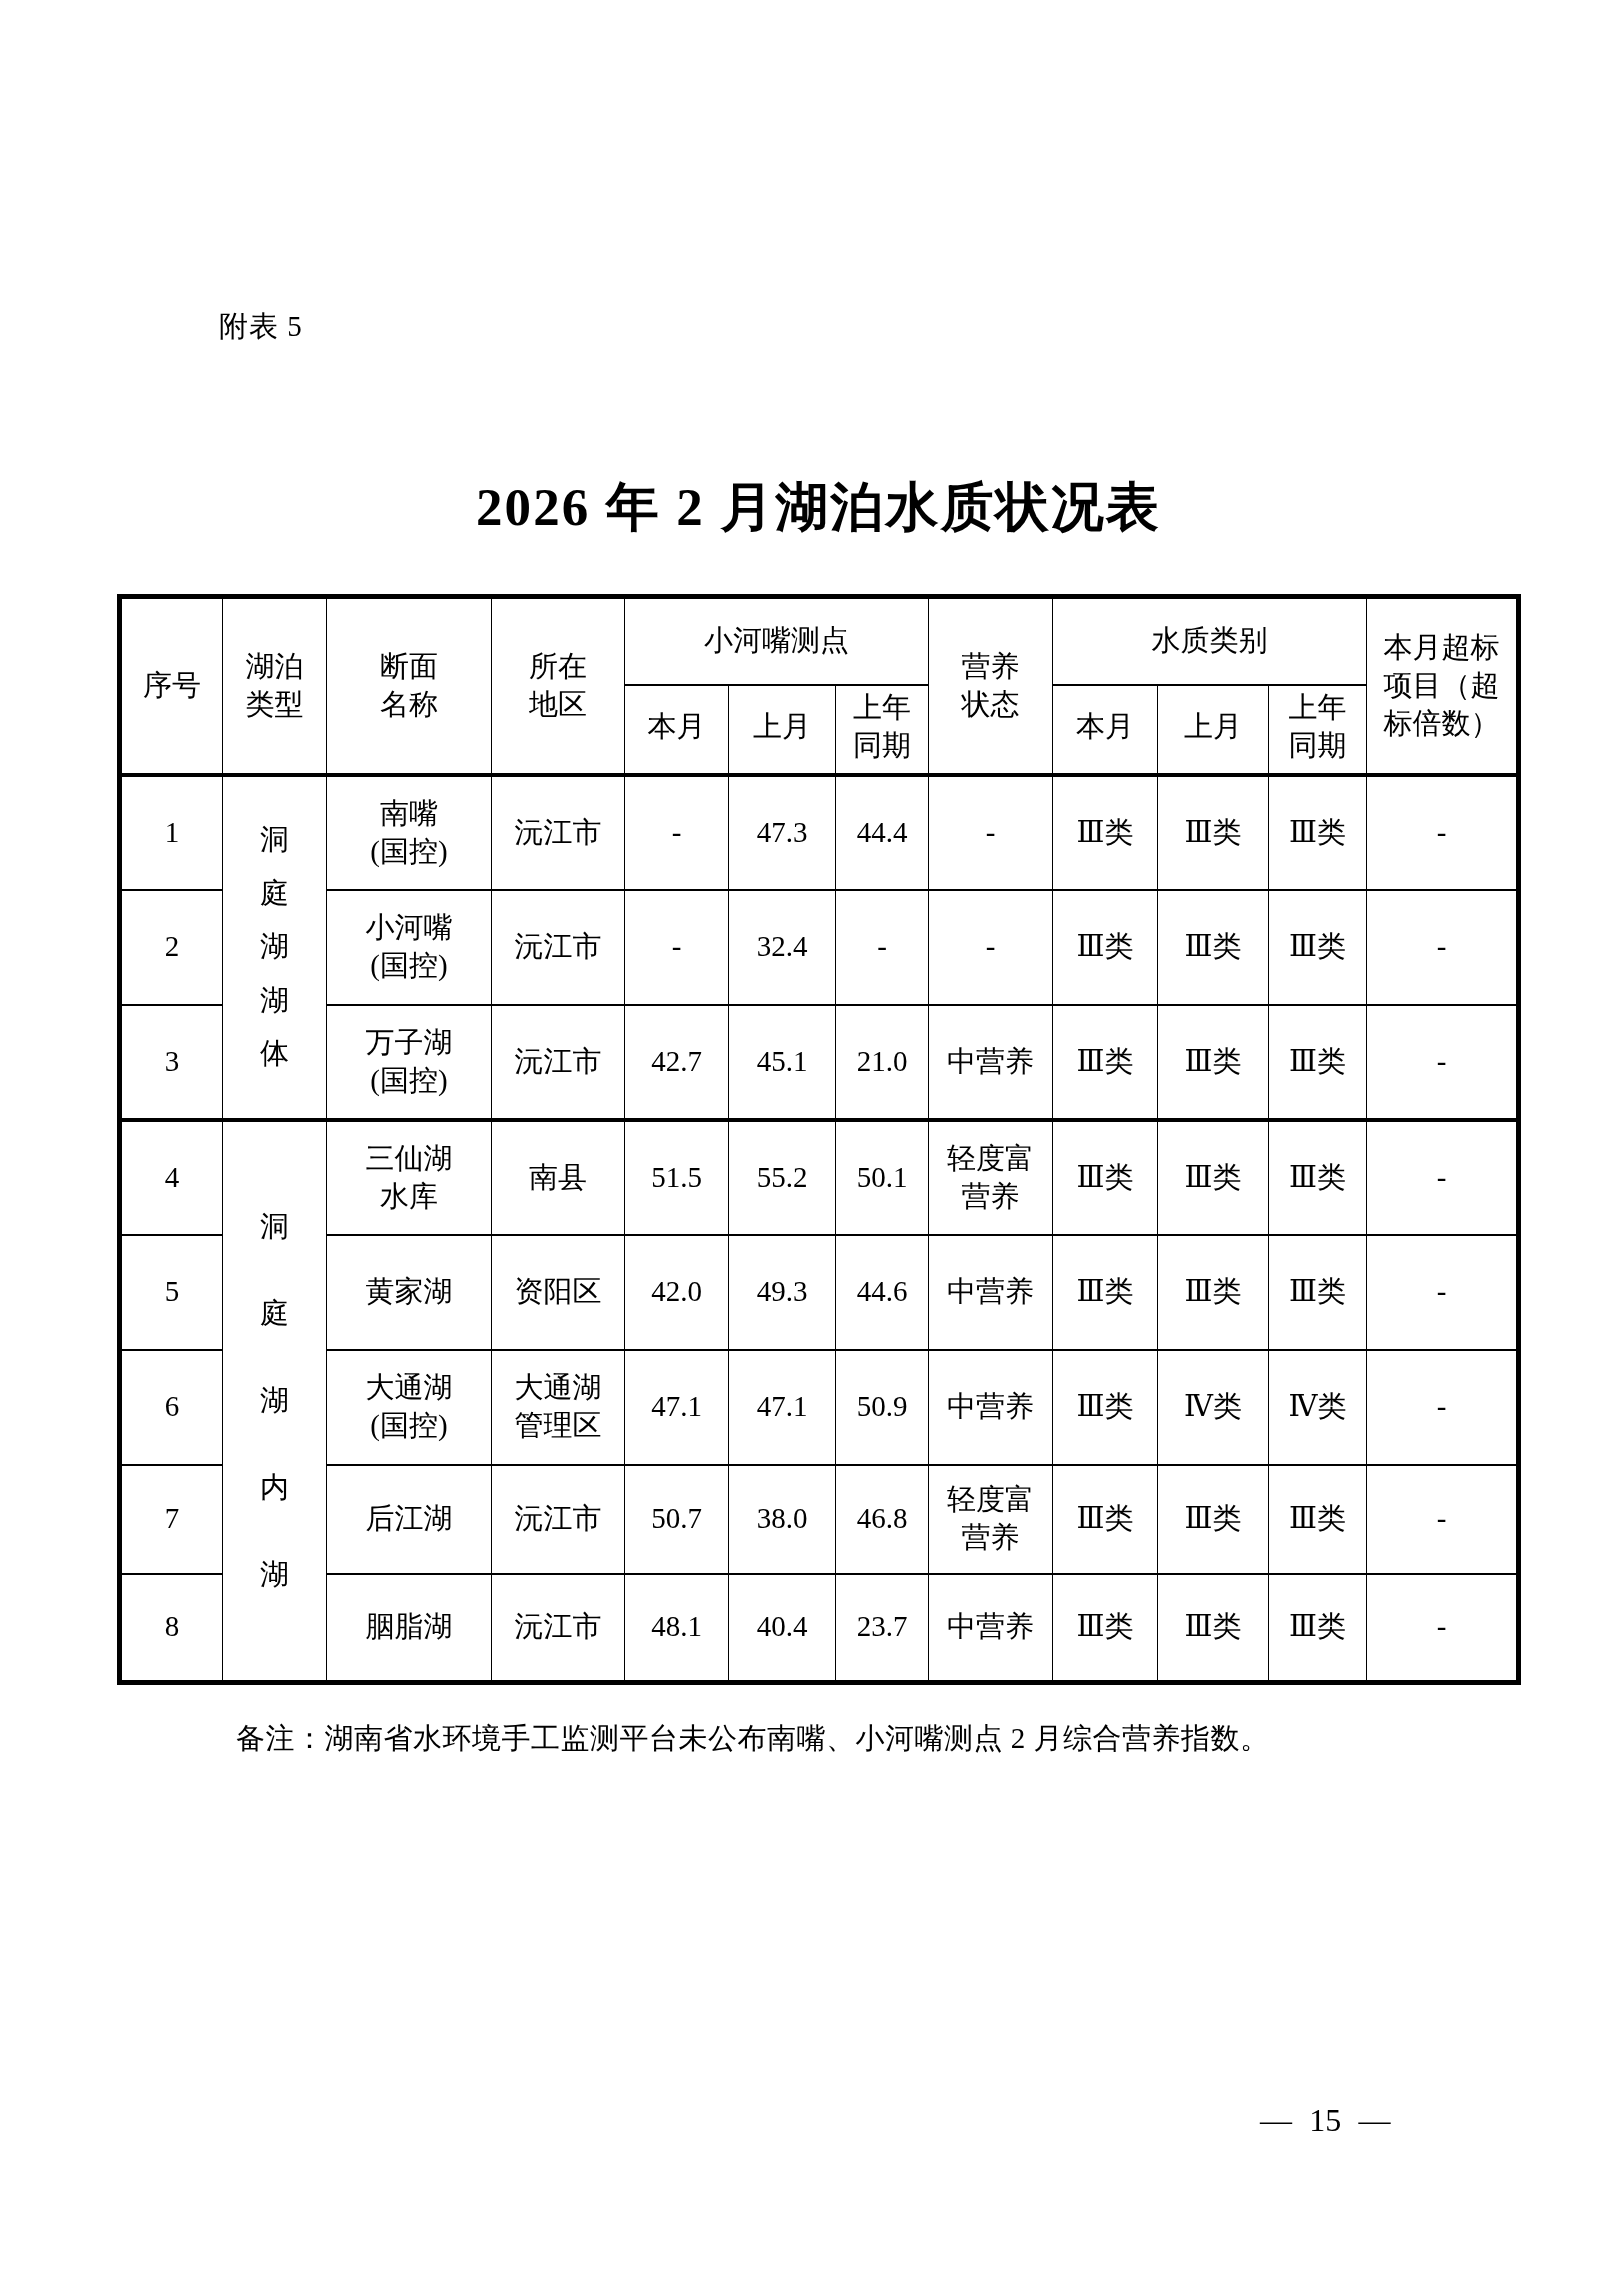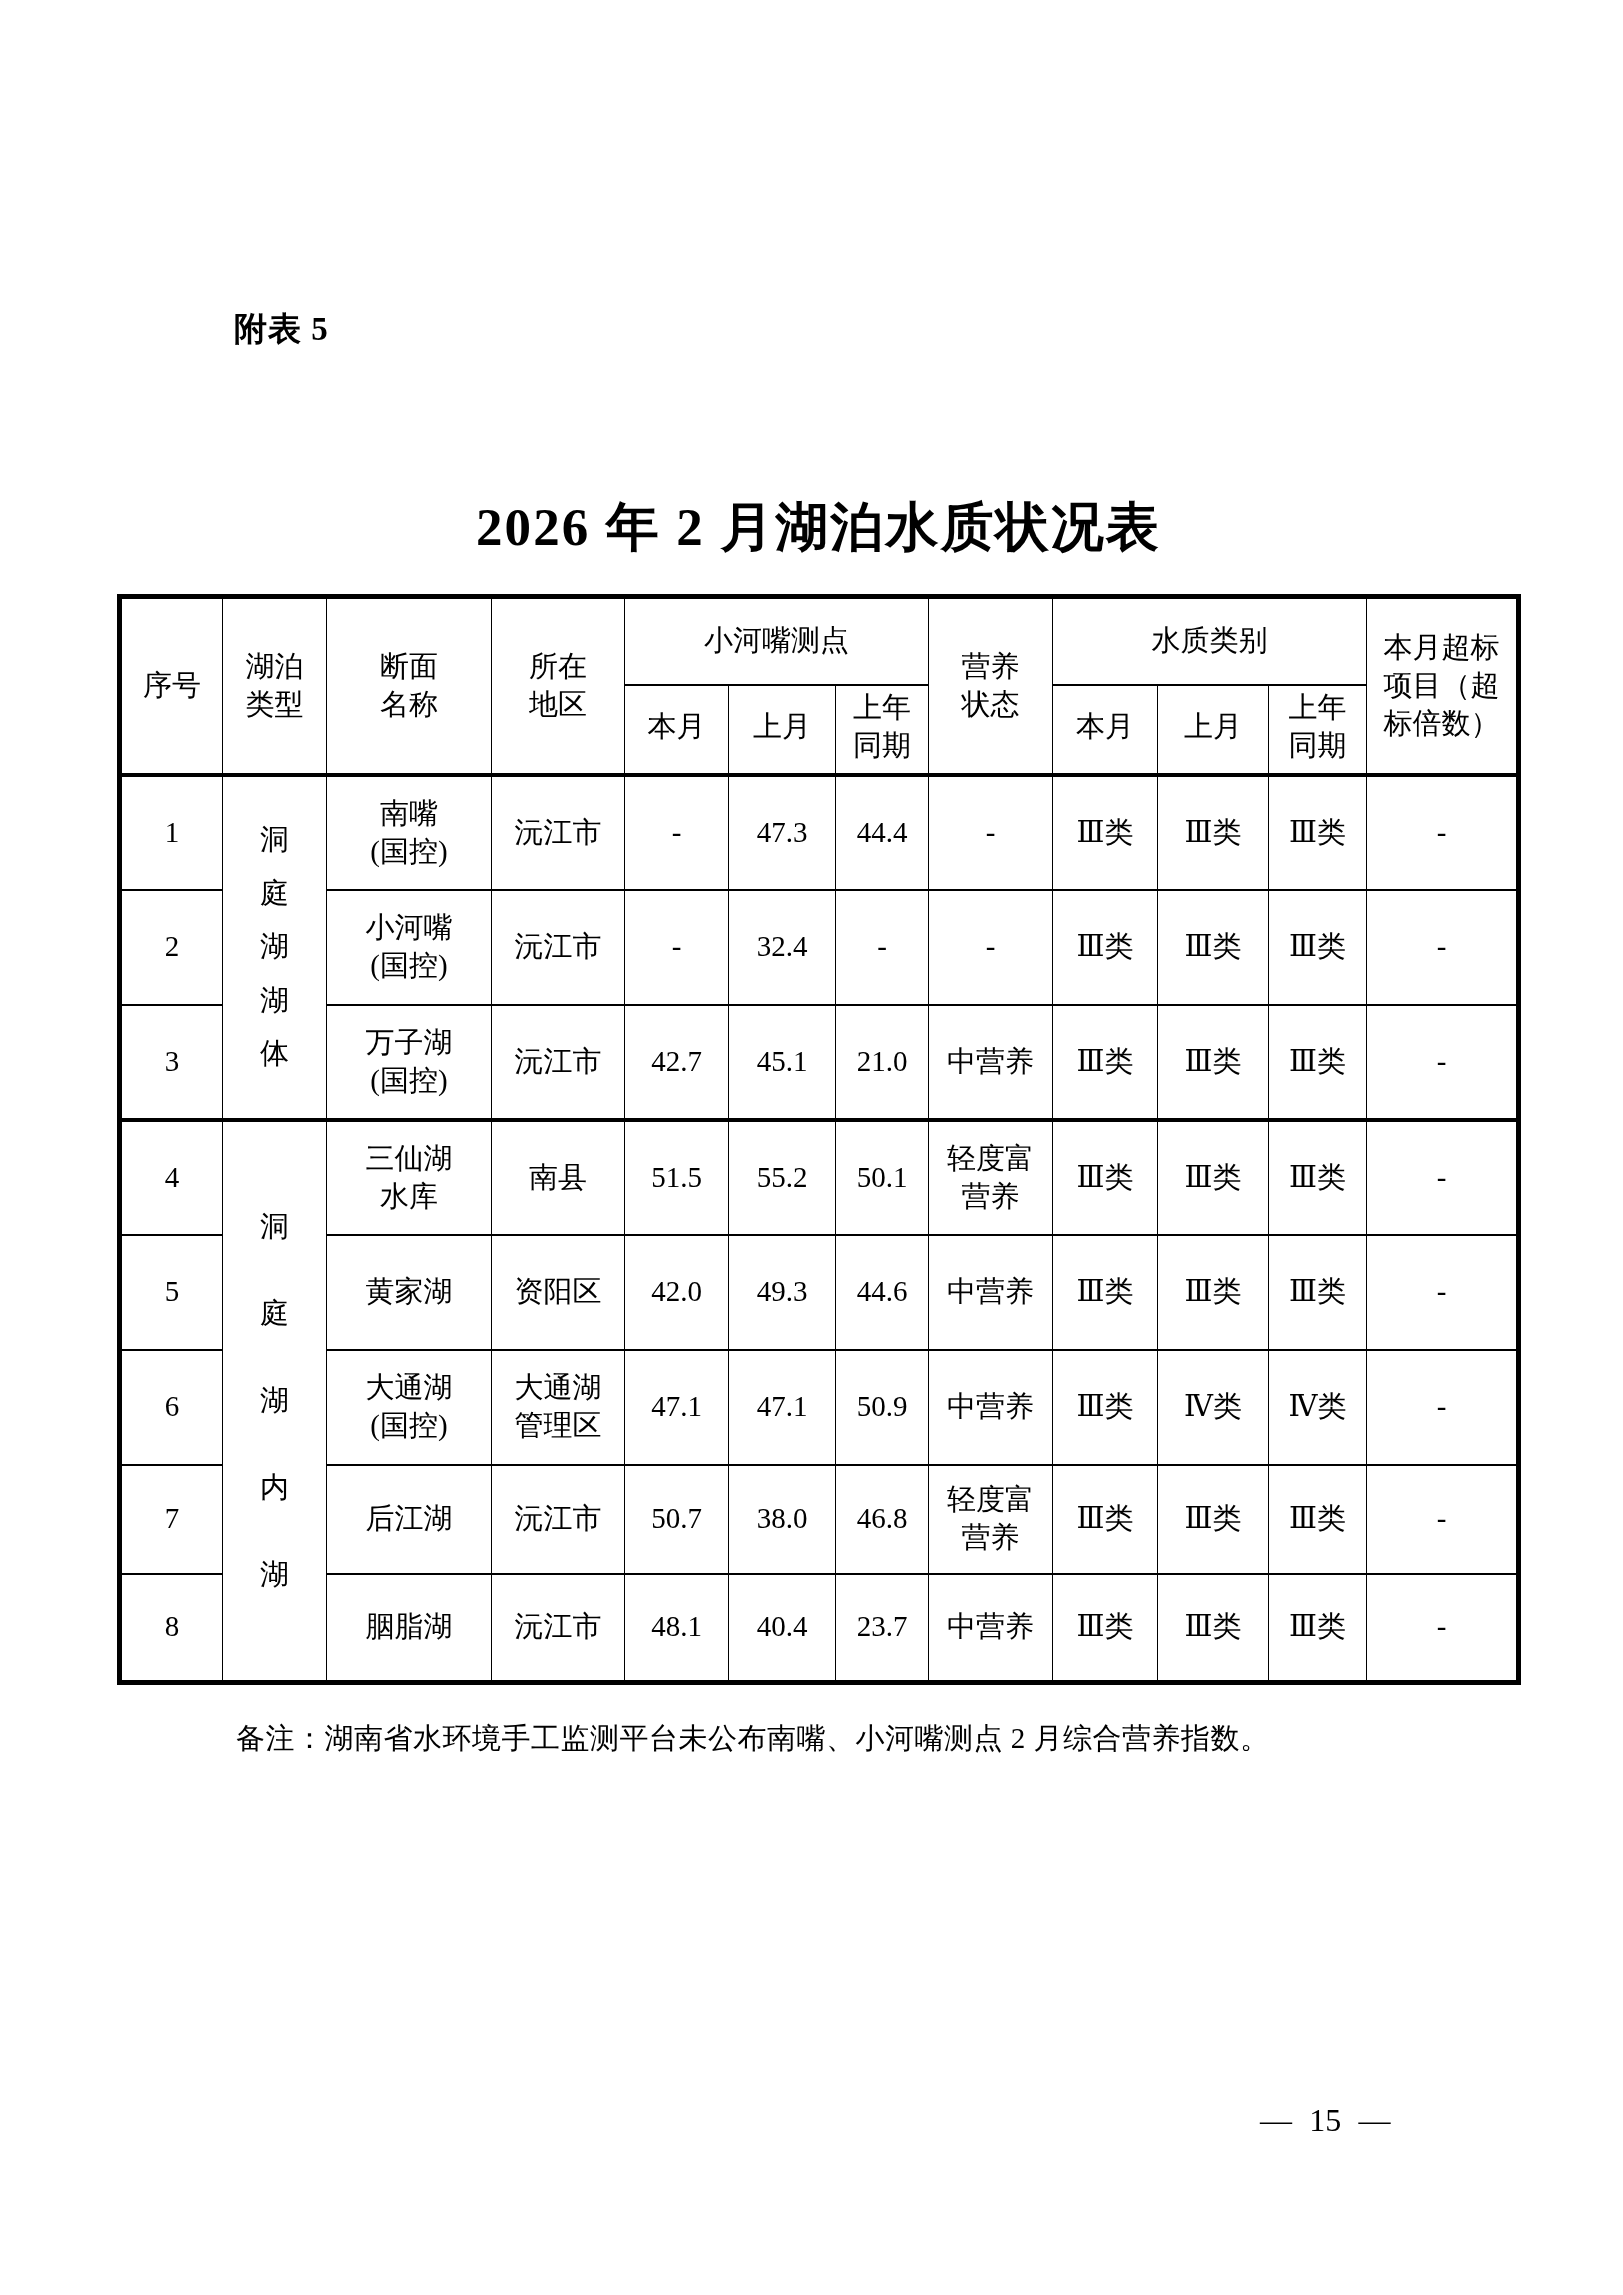--- a/index.html
+++ b/index.html
@@ -5,26 +5,26 @@
   html,body{margin:0;padding:0;background:#888;}
   #page{
     position:relative;
     width:1623px;height:2295px;
     background:#ffffff;
     font-family:"Liberation Serif","DejaVu Serif",serif;
     color:#000;
     overflow:hidden;
   }
   #annex-label{
-    position:absolute;left:234px;top:307px;
-    font-size:33px;font-weight:bold;
+    position:absolute;left:219px;top:307px;
+    font-size:29px;font-weight:normal;
     letter-spacing:1px;
   }
   #doc-title{
-    position:absolute;left:119px;top:492px;width:1399px;
+    position:absolute;left:119px;top:472px;width:1399px;
     text-align:center;
     font-size:53px;font-weight:bold;
     letter-spacing:2.1px;
     white-space:nowrap;
   }
   #table-wrap{
     position:absolute;left:117px;top:594px;
   }
   table{
     border-collapse:collapse;

